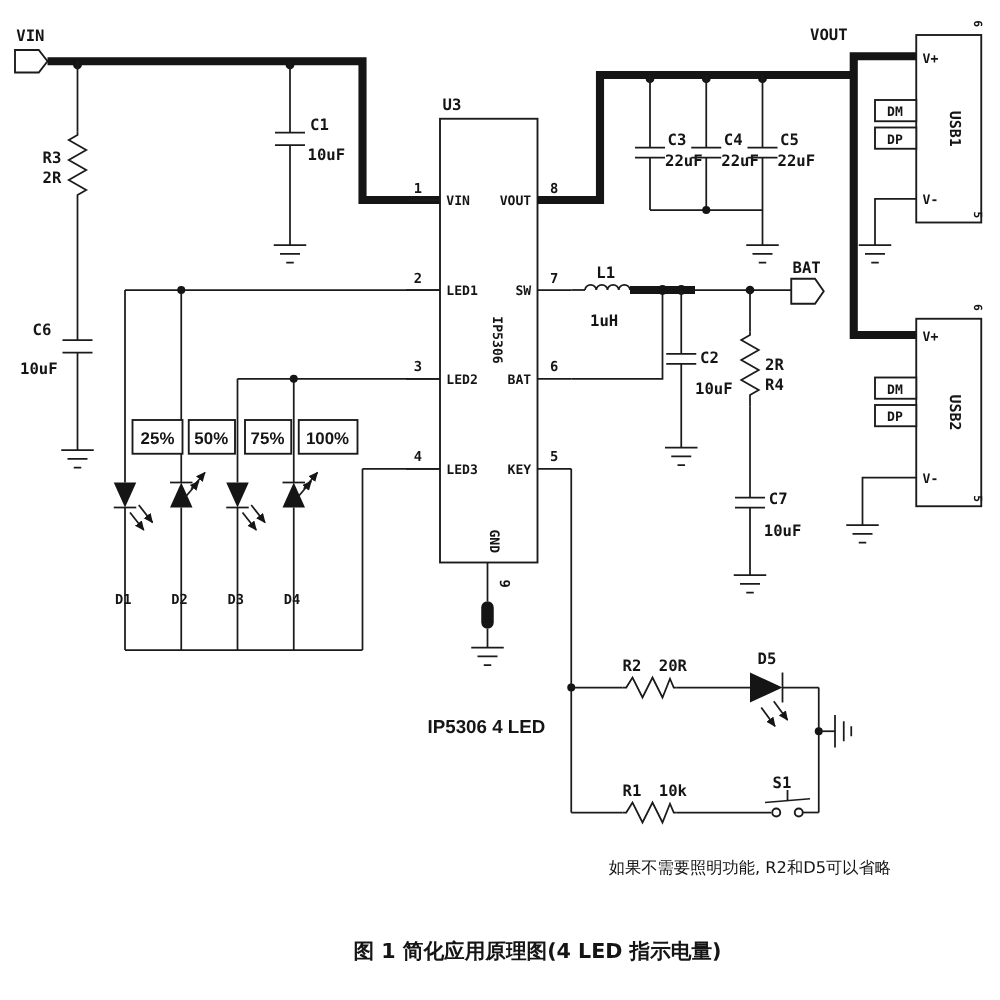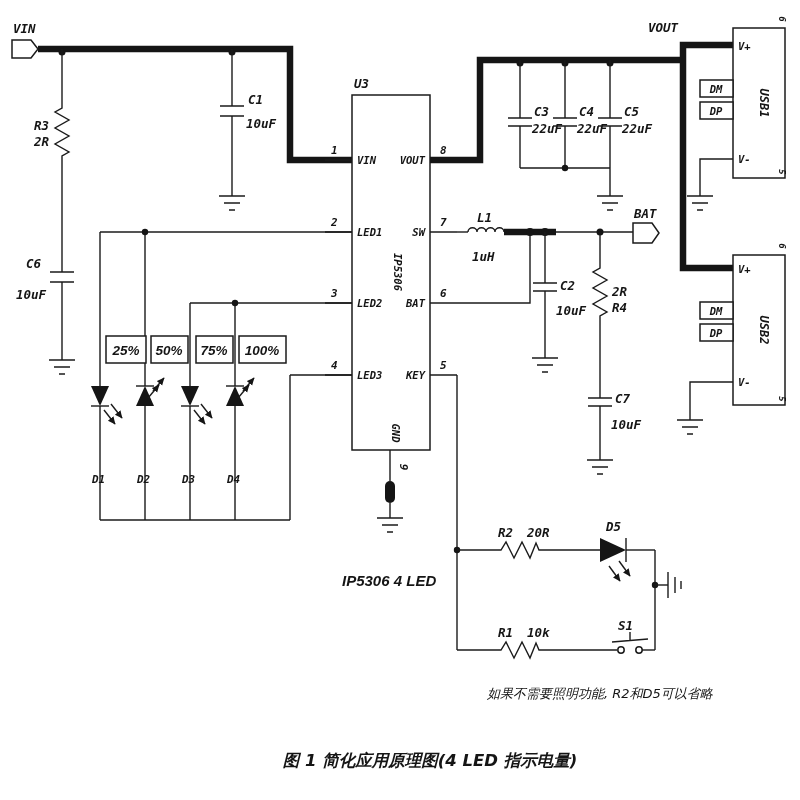--- a/index.html
+++ b/index.html
@@ -1,16 +1,16 @@
 <!DOCTYPE html>
 <html><head>
 <meta charset="utf-8">
 <style>
   html,body { margin:0; padding:0; background:#ffffff; }
-  .stage { width:800px; height:800px; position:relative; background:#fff;font-style:italic; }
+  .stage { width:800px; height:800px; position:relative; background:#fff; }
   svg { display:block; }
   .w  { stroke:#1b1b1b; stroke-width:1.4; fill:none; }
   .wt { stroke:#151515; stroke-width:6.5; fill:none; }
   .box { fill:#ffffff; stroke:#1b1b1b; stroke-width:1.5; }
   .blk { fill:#151515; stroke:none; }
   text { fill:#151515; }
   .t-lbl  { font-family:"DejaVu Sans Mono", monospace; font-size:12.5px; font-weight:bold; }
   .t-pin  { font-family:"DejaVu Sans Mono", monospace; font-size:10.5px; font-weight:bold; }
   .t-num  { font-family:"DejaVu Sans Mono", monospace; font-size:11px;  font-weight:bold; }
   .t-usb  { font-family:"DejaVu Sans Mono", monospace; font-size:12px;  font-weight:bold; }

